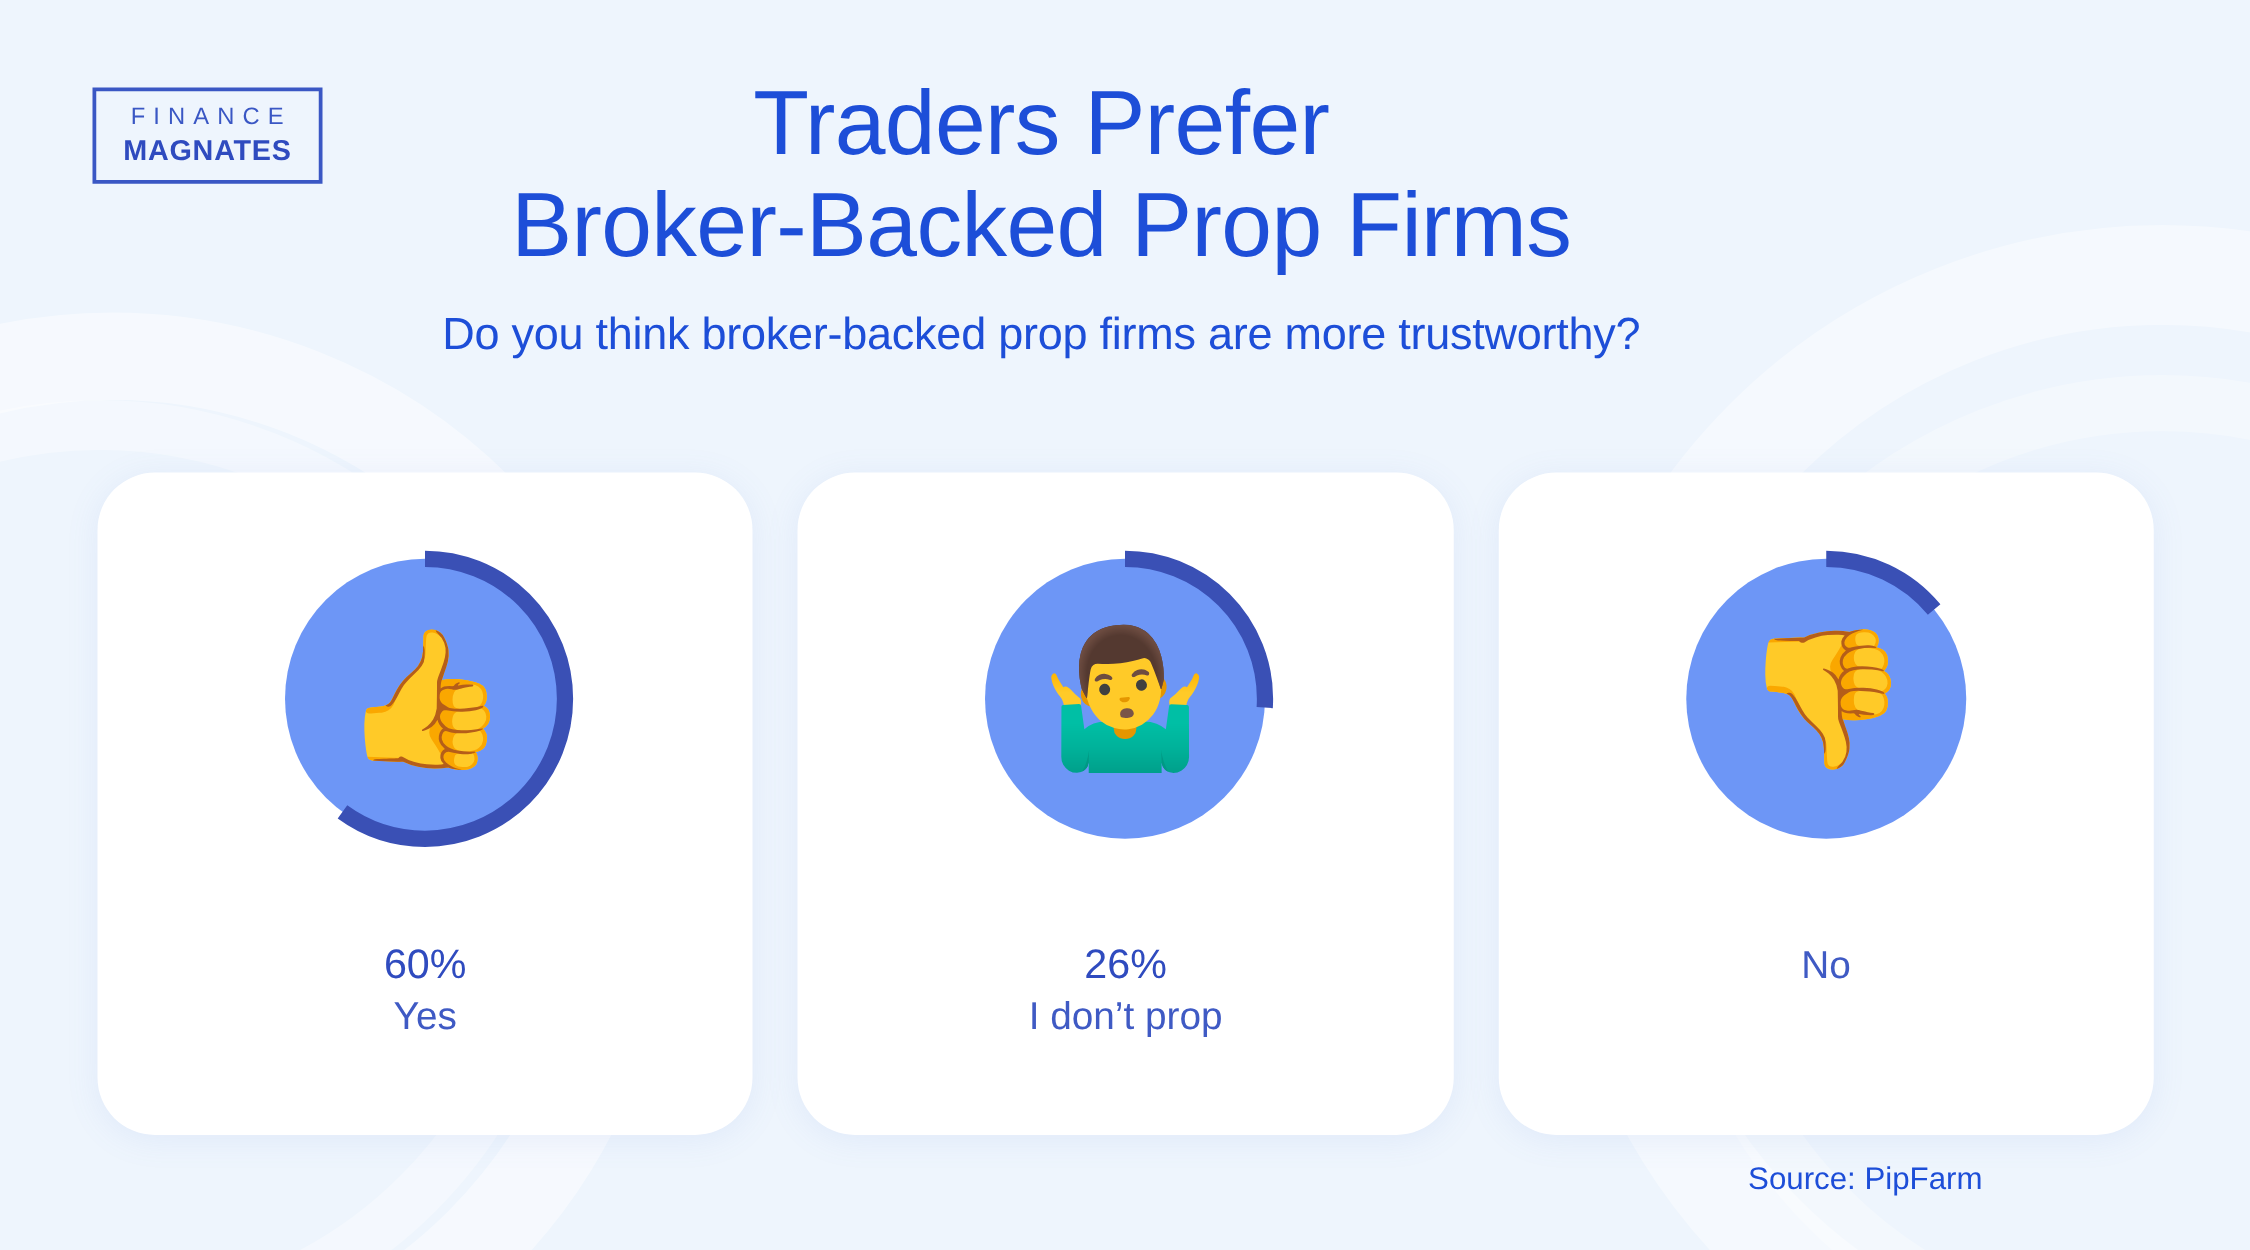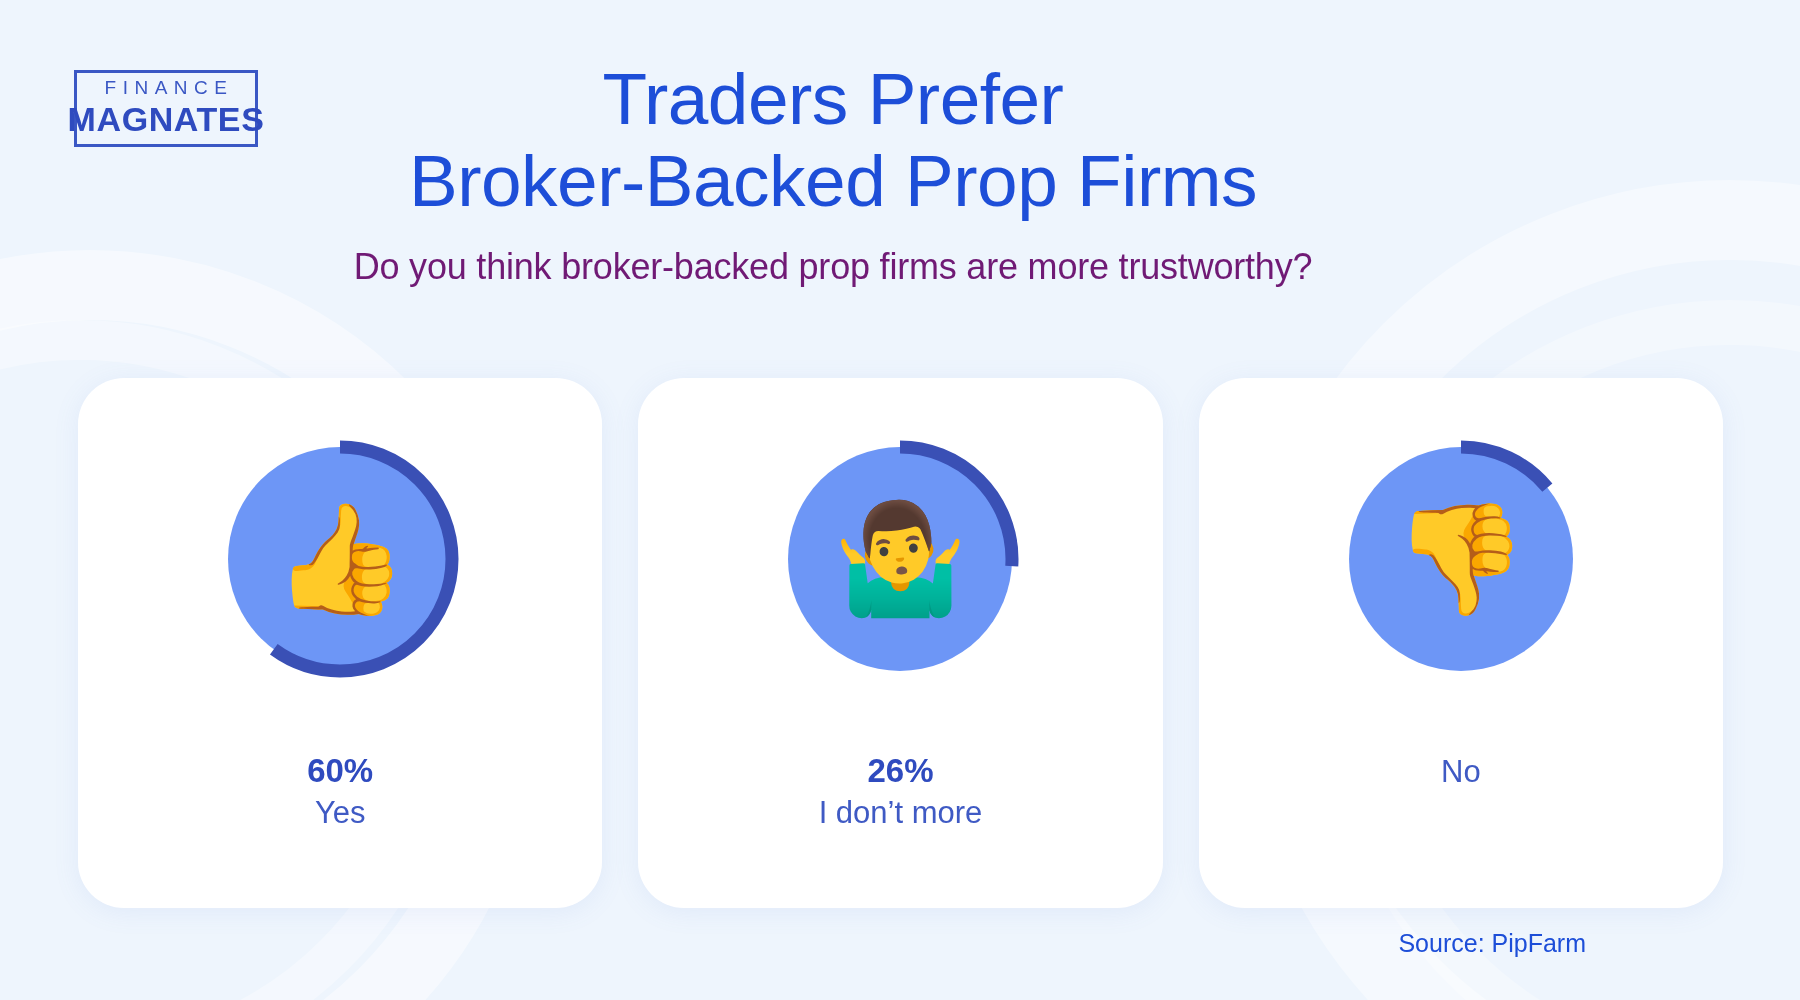--- a/index.html
+++ b/index.html
@@ -41,21 +41,21 @@
   }
   .logo-top {
     font-size: 19px;
     letter-spacing: 6.5px;
     color: #3a57c4;
     font-weight: 400;
     line-height: 1.1;
     padding-left: 6px;
   }
   .logo-bottom {
-    font-size: 34px;
+    font-size: 23px;
     letter-spacing: 0.6px;
     color: #2f4bbf;
     font-weight: 700;
     line-height: 1.15;
     margin-top: 2px;
   }
 
   
   .headings {
     position: absolute;
@@ -67,21 +67,21 @@
     font-weight: 400;
     color: #1d4ed8;
     line-height: 1.12;
     letter-spacing: -0.5px;
   }
   .title-line { display: block; }
   .subtitle {
     margin-top: 24px;
     font-size: 36px;
     font-weight: 400;
-    color: #701a75;
+    color: #1d4ed8;
     letter-spacing: -0.2px;
   }
 
   
   .cards {
     position: absolute;
     left: 78px;
     top: 378px;
     width: 1645px;
     display: flex;
@@ -119,21 +119,21 @@
   }
 
   .stat-block {
     position: absolute;
     left: 0; right: 0;
     top: 372px;
     text-align: center;
   }
   .stat-pct {
     font-size: 33px;
-    font-weight: 700;
+    font-weight: 400;
     color: #2f4bbf;
     line-height: 1.25;
   }
   .stat-label {
     font-size: 31px;
     font-weight: 400;
     color: #3f5ac4;
     line-height: 1.3;
     margin-top: 2px;
   }
@@ -189,21 +189,21 @@
     <div class="card">
       <div class="donut-wrap">
         <svg class="donut-svg" viewBox="0 0 258 258">
           <circle cx="129" cy="129" r="112" fill="#6d96f6"></circle>
           <circle cx="129" cy="129" r="112" fill="none" stroke="#3a50b5" stroke-width="13" stroke-dasharray="183.0 520.8" stroke-dashoffset="0" transform="rotate(-90 129 129)"></circle>
         </svg>
         <div class="donut-emoji">🤷‍♂️</div>
       </div>
       <div class="stat-block">
         <div class="stat-pct">26%</div>
-        <div class="stat-label">I don’t more</div>
+        <div class="stat-label">I don’t prop</div>
       </div>
     </div>
 
     <div class="card">
       <div class="donut-wrap">
         <svg class="donut-svg" viewBox="0 0 258 258">
           <circle cx="129" cy="129" r="112" fill="#6d96f6"></circle>
           <circle cx="129" cy="129" r="112" fill="none" stroke="#3a50b5" stroke-width="13" stroke-dasharray="98.5 605.3" stroke-dashoffset="0" transform="rotate(-90 129 129)"></circle>
         </svg>
         <div class="donut-emoji">👎</div>

